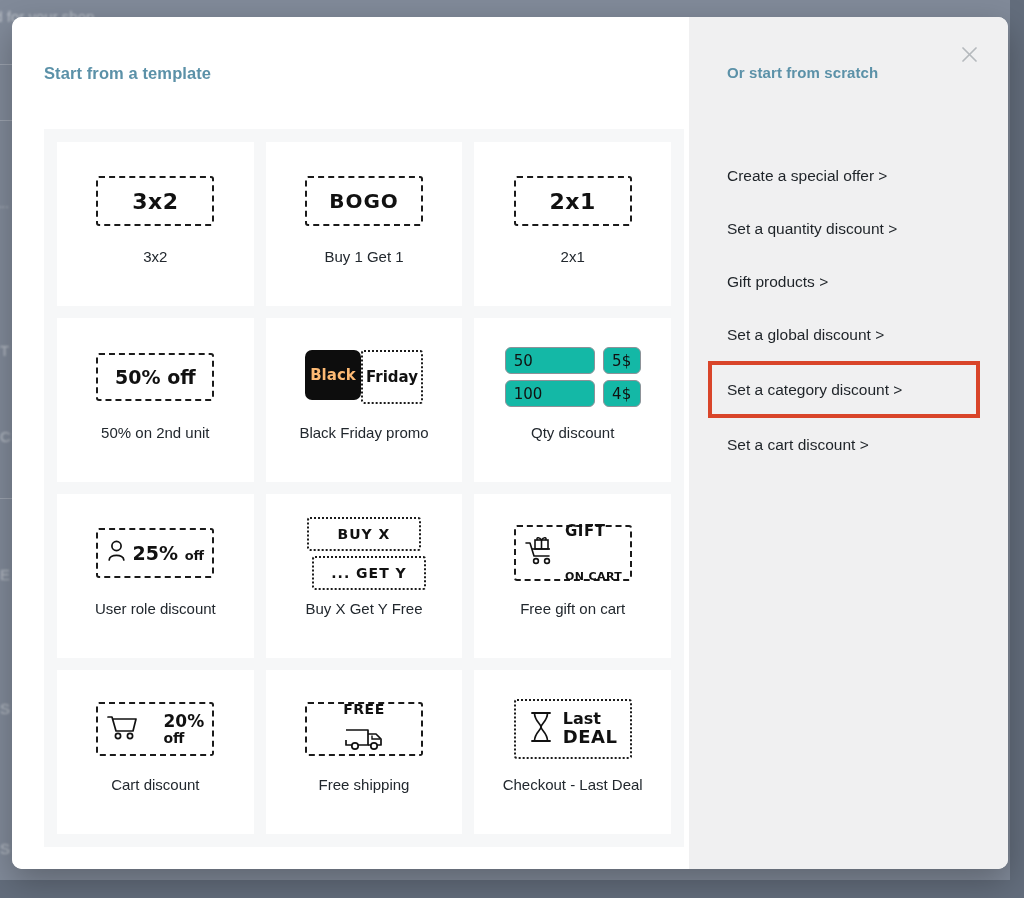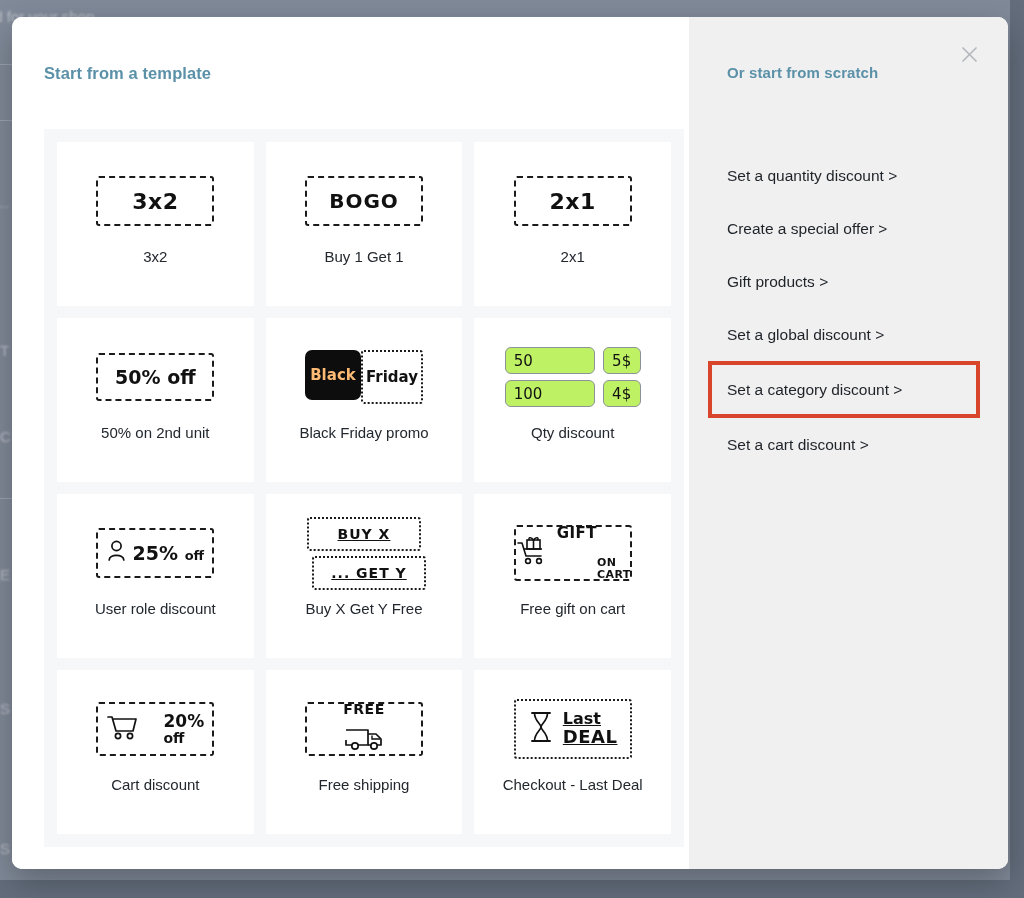--- a/index.html
+++ b/index.html
@@ -136,21 +136,21 @@
   
   .dash-box {
     border: 2px dashed #1b1b1b;
     border-radius: 3px;
     display: flex;
     align-items: center;
     justify-content: center;
     font-family: "DejaVu Sans", sans-serif;
     color: #111;
   }
-  .dash-box.dotted { border-style: dotted; text-decoration: underline; }
+  .dash-box.dotted { border-style: dotted; }
 
   .box-a { width: 114px; height: 46px; font-size: 22px; font-weight: 700; letter-spacing: .5px; }
   .box-bogo { width: 114px; height: 46px; font-size: 20px; font-weight: 600; letter-spacing: 1px; }
   .box-50 { width: 114px; height: 44px; font-size: 19px; font-weight: 600; }
   .box-25 { width: 114px; height: 46px; font-size: 17px; font-weight: 600; gap: 7px; }
   .box-gift { width: 114px; height: 52px; gap: 8px; }
   .box-cart { width: 114px; height: 50px; gap: 23px; }
   .box-free { width: 114px; height: 50px; gap: 8px; flex-direction: column; }
   .box-last { width: 114px; height: 56px; gap: 9px; }
   .box-buyx { width: 110px; height: 30px; font-size: 14px; font-weight: 600; letter-spacing: 1px; }
@@ -196,29 +196,29 @@
   .qty-in {
     border: 1.6px solid #8d9298;
     border-radius: 6px;
     height: 25px;
     display: flex;
     align-items: center;
     padding: 0 8px;
     font-size: 15px;
     font-family: "DejaVu Sans", sans-serif;
     color: #111;
-    background: #bef264;
+    background: #14b8a6;
   }
   .qty-in.wide { width: 72px; }
   .qty-in.narrow { width: 28px; justify-content: center; padding: 0 4px; }
 
   .pct { font-size: 19px; font-weight: 700; line-height: 1; }
   .pct small { font-size: 13px; font-weight: 700; }
   .twoline { display:flex; flex-direction:column; line-height:1.05; align-items:flex-start; }
-  .gift-txt { display:flex; flex-direction:row; line-height:1.1; font-family:"DejaVu Sans", sans-serif; font-weight:700; color:#111; }
+  .gift-txt { display:flex; flex-direction:column; line-height:1.1; font-family:"DejaVu Sans", sans-serif; font-weight:700; color:#111; }
   .gift-txt .g1 { font-size: 15px; letter-spacing:.5px; }
   .gift-txt .g2 { font-size: 11px; letter-spacing:.4px;margin-top:32px; }
   .last-txt { display:flex; flex-direction:column; line-height:1.05; font-family:"DejaVu Sans", sans-serif; font-weight:700; color:#111; }
   .last-txt .l1 { font-size: 16px; }
   .last-txt .l2 { font-size: 18px; letter-spacing:.5px; }
   .free-txt { font-size:14px; font-weight:700; font-family:"DejaVu Sans", sans-serif; letter-spacing:.5px; color:#111; }
 
   
   .right-col {
     width: 319px;
@@ -449,22 +449,22 @@
         </div>
 
       </div>
     </div>
   </div>
 
   <div class="right-col">
     <div class="right-title">Or start from scratch</div>
 
     <div class="scratch-list">
+      <div class="scratch-item">Create a special offer &gt;</div>
       <div class="scratch-item">Set a quantity discount &gt;</div>
-      <div class="scratch-item">Create a special offer &gt;</div>
       <div class="scratch-item">Gift products &gt;</div>
       <div class="scratch-item">Set a global discount &gt;</div>
       <div class="scratch-item highlight">Set a category discount &gt;</div>
       <div class="scratch-item">Set a cart discount &gt;</div>
     </div>
   </div>
 
 </div>
 
 </body></html>

